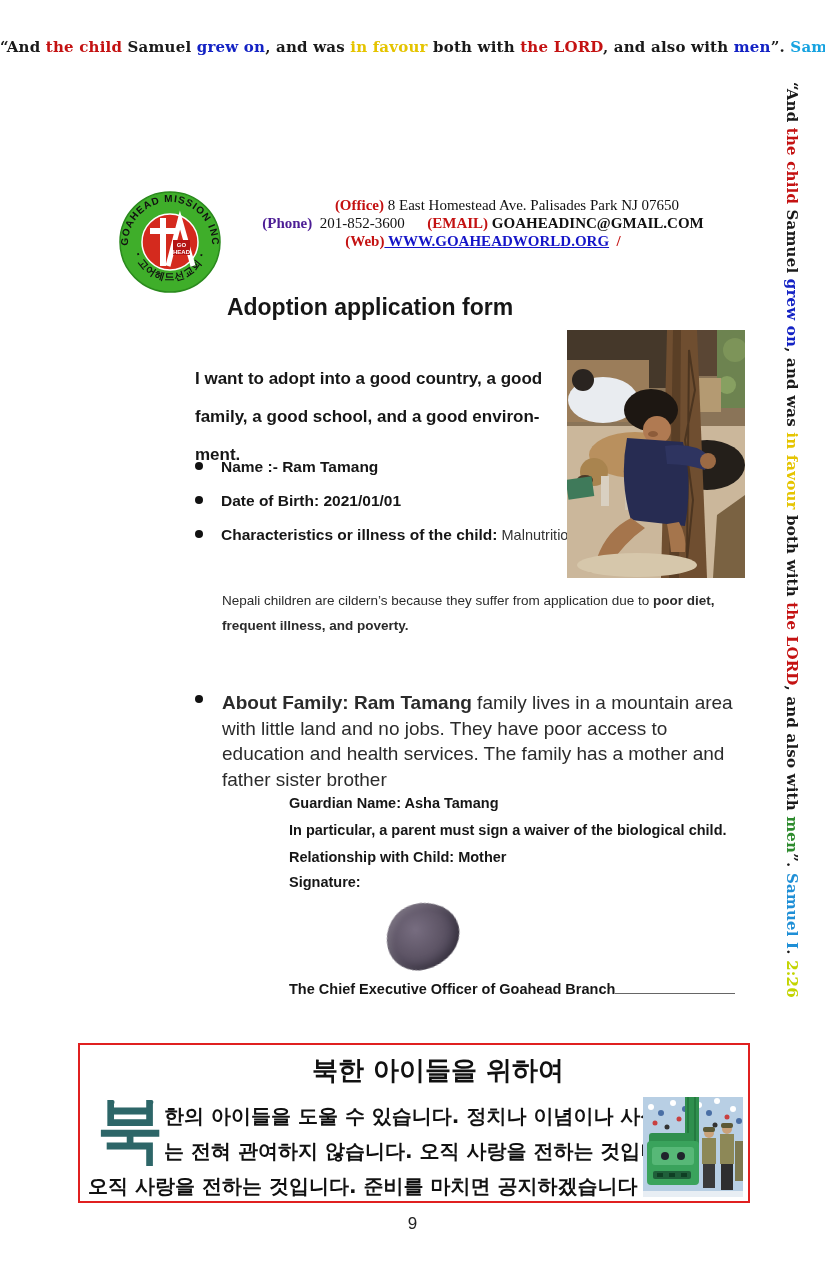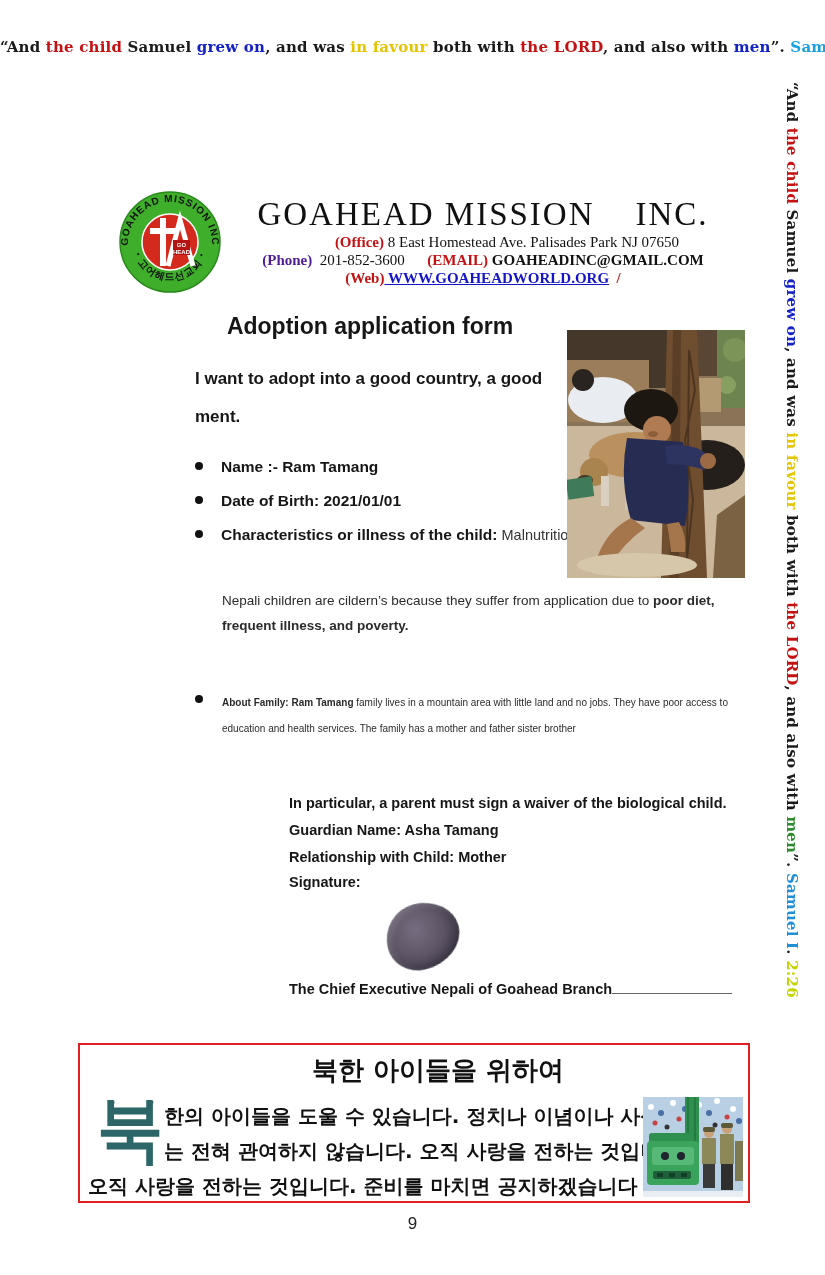--- a/index.html
+++ b/index.html
@@ -13,34 +13,34 @@
               text-orientation:mixed;white-space:nowrap;}
 
   
   .logo{position:absolute;left:118px;top:190px;width:104px;height:104px;}
   .org-head{position:absolute;left:222px;top:196px;width:522px;text-align:center;
             font-family:"Liberation Serif",serif;}
   .org-title{font-size:33px;letter-spacing:2px;white-space:pre;color:#101010;}
   .contact{font-size:15px;line-height:18px;white-space:pre;}
 
   
-  .form-title{position:absolute;left:180px;top:313px;width:380px;text-align:center;
+  .form-title{position:absolute;left:180px;top:294px;width:380px;text-align:center;
               font-size:23px;font-weight:700;color:#161616;}
   .intro{position:absolute;left:195px;top:360px;width:370px;font-size:17px;font-weight:700;
          line-height:38px;color:#161616;}
   .bullet-row{position:absolute;left:195px;font-size:15.5px;font-weight:700;color:#161616;}
   .bullet-dot{display:inline-block;width:8px;height:8px;border-radius:50%;background:#111;
               margin-right:18px;vertical-align:2px;}
   .bullet-value{font-weight:400;font-size:14.5px;color:#333;}
 
   .photo{position:absolute;left:567px;top:330px;width:178px;height:248px;}
 
   .note{position:absolute;left:222px;top:588px;width:516px;font-size:13.5px;line-height:25px;color:#2b2b2b;}
   .family-dot{position:absolute;left:195px;top:695px;}
-  .family{position:absolute;left:222px;top:690px;width:518px;font-size:10px;line-height:25.5px;color:#2b2b2b;}
+  .family{position:absolute;left:222px;top:690px;width:518px;font-size:19px;line-height:25.5px;color:#2b2b2b;}
 
   .waiver{position:absolute;left:289px;top:795px;width:460px;font-size:14.5px;font-weight:700;color:#161616;}
   .waiver div{margin-bottom:9px;}
   .waiver .sp{margin-bottom:11px;}
 
   .thumbprint{position:absolute;left:386px;top:903px;width:74px;height:66px;
       background:radial-gradient(circle at 42% 38%, #776d80 0%, #5e5566 45%, #494254 75%, #403a49 100%);
       border-radius:48% 52% 58% 42% / 55% 48% 52% 45%;
       transform:rotate(-14deg);filter:blur(.4px);box-shadow:inset 3px 3px 6px rgba(255,255,255,.18), inset -4px -4px 8px rgba(0,0,0,.25);}
   .ceo-line{position:absolute;left:289px;top:979px;font-size:14.5px;font-weight:700;color:#161616;}
@@ -88,30 +88,30 @@
       <rect x="42" y="28" width="6" height="48" fill="#fff"></rect>
       <rect x="32" y="38" width="26" height="6" fill="#fff"></rect>
       <path d="M 50,76 L 62,30 L 75,76" fill="none" stroke="#fff" stroke-width="5"></path>
     </g>
     <rect x="55" y="50" width="17" height="15" fill="#b51414"></rect>
     <text x="63.5" y="57" font-family="Liberation Sans, sans-serif" font-size="6" font-weight="bold" fill="#fff" text-anchor="middle">GO</text>
     <text x="63.5" y="63.5" font-family="Liberation Sans, sans-serif" font-size="6" font-weight="bold" fill="#fff" text-anchor="middle">HEAD</text>
   </svg>
 
   <div class="org-head">
-    <div class="org-title">GOAHEAD MISSION    INC.</div>
     <div class="contact"><span style="color: rgb(196, 18, 18); font-weight: 700; margin-left: 48px;">(Office)</span><span style="color: rgb(17, 17, 17);"> 8 East Homestead Ave. Palisades Park NJ 07650</span></div>
     <div class="contact"><span style="color: #4c1d95; font-weight: 700;">(Phone)</span><span style="color: rgb(17, 17, 17);">  201-852-3600      </span><span style="color: rgb(196, 18, 18); font-weight: 700;">(EMAIL)</span><span style="color: rgb(17, 17, 17); font-weight: 700;"> GOAHEADINC@GMAIL.COM</span></div>
     <div class="contact"><span style="color: rgb(196, 18, 18); font-weight: 700;">(Web)</span><span style="color: rgb(21, 21, 200); font-weight: 700; text-decoration: underline;"> WWW.GOAHEADWORLD.ORG</span><span style="color: rgb(196, 18, 18); font-weight: 700;">  /</span></div>
   </div>
 
   <div class="form-title">Adoption application form</div>
 
   <div class="intro">
     <div>I want to adopt into a good country, a good</div>
+    <div>family, a good school, and a good environ-</div>
     <div>ment.</div>
   </div>
 
   <div class="bullet-row" style="top:458px;">
     <span class="bullet-dot"></span><span>Name :- Ram Tamang</span><span class="bullet-value"></span>
   </div>
   <div class="bullet-row" style="top:492px;">
     <span class="bullet-dot"></span><span>Date of Birth: 2021/01/01</span><span class="bullet-value"></span>
   </div>
   <div class="bullet-row" style="top:526px;">
@@ -161,30 +161,30 @@
     <path d="M 150,185 L 178,165 L 178,248 L 146,248 Z" fill="#7a6242"></path>
     <ellipse cx="70" cy="235" rx="60" ry="12" fill="#d6c7ab"></ellipse>
   </svg>
 
   <div class="note"><span>Nepali children are cildern’s because they suffer from application due to </span><span style="font-weight: 700;">poor diet, frequent illness, and poverty.</span></div>
 
   <span class="bullet-dot family-dot"></span>
   <div class="family"><span style="font-weight: 700;">About Family: Ram Tamang</span><span>  family lives in a mountain area with little land and no jobs. They have poor access to education and health services. The family has a mother and father sister brother</span></div>
 
   <div class="waiver">
+    <div class="sp">Guardian Name:  Asha  Tamang</div>
     <div class="sp">In particular, a parent must sign a waiver of the biological child.</div>
-    <div class="sp">Guardian Name:  Asha  Tamang</div>
     <div>Relationship with Child: Mother</div>
     <div>Signature:</div>
   </div>
 
   <div class="thumbprint"></div>
 
   <div class="ceo-line">
-    <span>The Chief Executive Nepali of Goahead Branch</span><span class="ceo-blank"></span>
+    <span>The Chief Executive Officer of Goahead Branch</span><span class="ceo-blank"></span>
   </div>
 
   <div class="kbox" style="border-color: rgb(224, 32, 32);">
     <div class="ktitle">북한 아이들을 위하여</div>
     <div class="kdrop" style="color:#2d6668;">북</div>
     <div class="kline kl1">한의 아이들을 도울 수 있습니다. 정치나 이념이나 사상에</div>
     <div class="kline kl2">는 전혀 관여하지 않습니다. 오직 사랑을 전하는 것입니다.</div>
     <div class="kline kl3">오직 사랑을 전하는 것입니다. 준비를 마치면 공지하겠습니다</div>
 
     <svg class="parade" viewBox="0 0 100 100">

